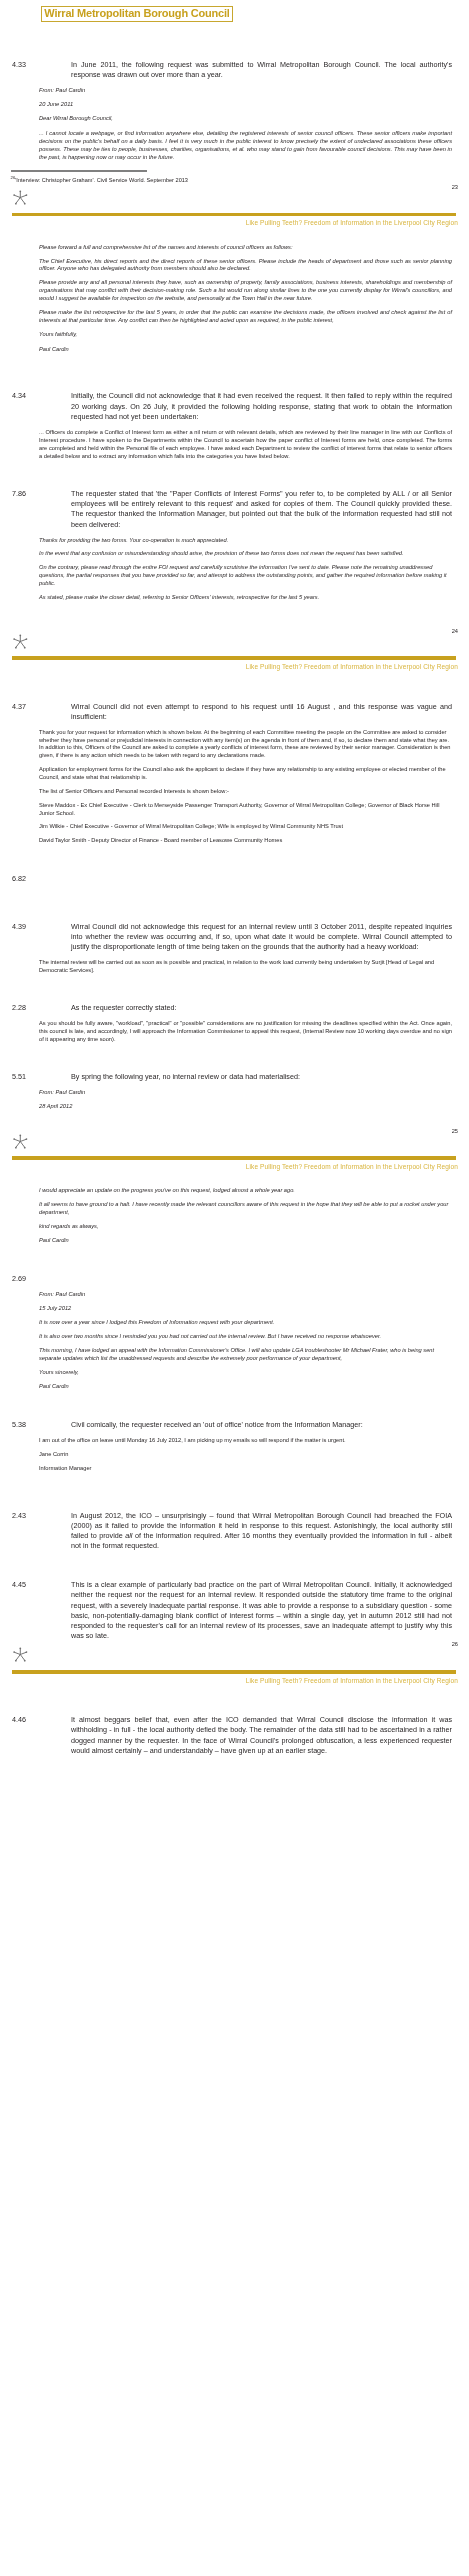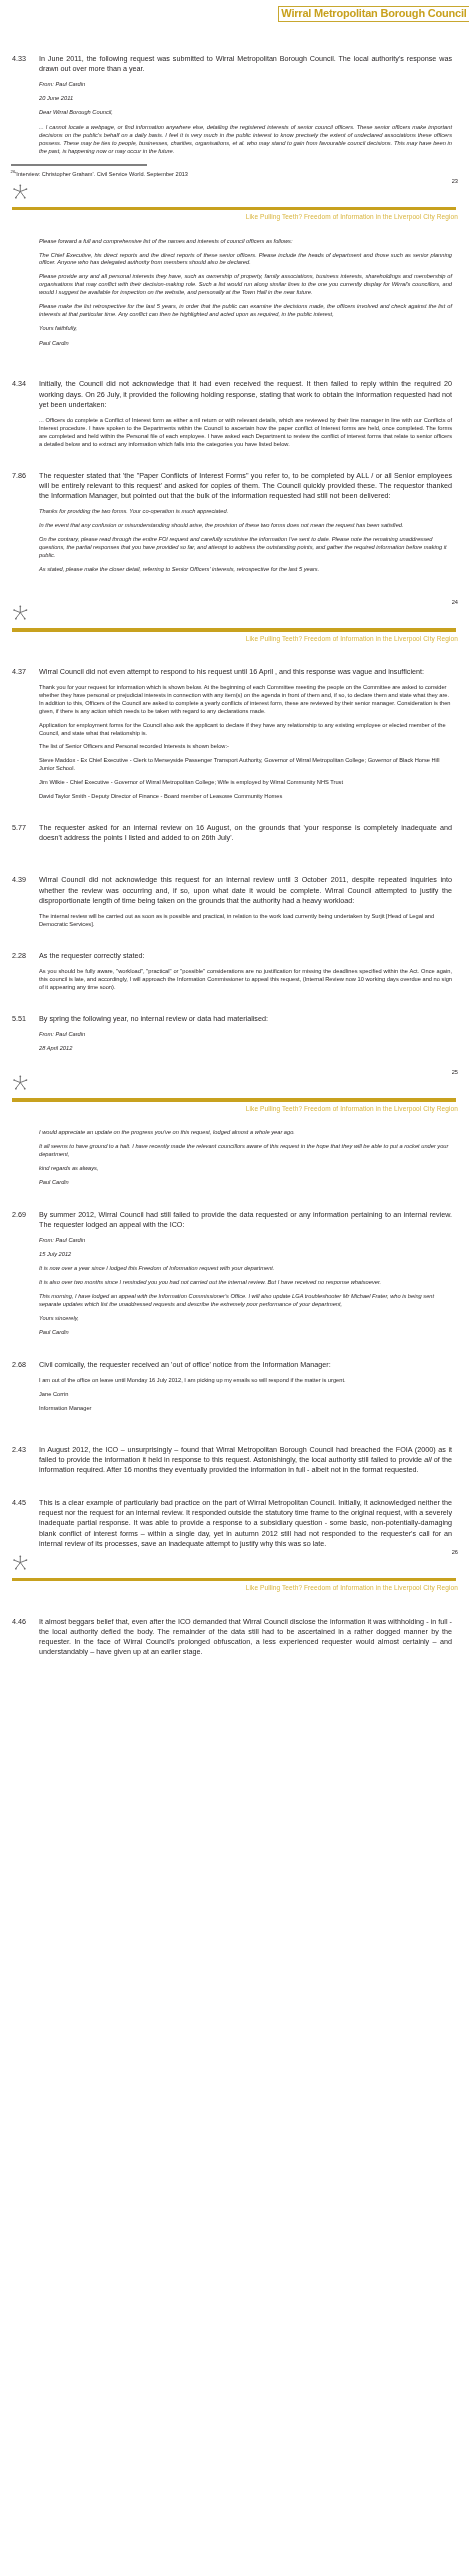--- a/index.html
+++ b/index.html
@@ -14,39 +14,39 @@
   }
   .page {
     position: relative;
     width: 470px;
     box-sizing: border-box;
   }
 
   
   .doc-title-wrap {
     padding: 6px 0 0 41px;
-    text-align: right;
   }
   .doc-title {
     display: inline-block;
     border: 0.8px solid #c8a72e;
     color: #c8a11e;
     font-weight: bold;
     font-size: 11px;
     letter-spacing: -0.2px;
     padding: 0.8px 2.3px 1.5px 2.3px;
     line-height: 1.05;
     background: #ffffff;
   }
 
   
   .para {
     display: flex;
     padding: 0 18px 0 12px;
-    margin-top: 15px;
+    margin-top: 21px;
+    gap: 32px;
   }
   .para .num {
     flex: 0 0 27px;
     font-size: 7.2px;
     line-height: 1.42;
     padding-top: 0px;
     color: #231f20;
   }
   .para .body {
     flex: 1 1 auto;
@@ -256,37 +256,36 @@
     <div class="running-head">Like Pulling Teeth?  Freedom of Information in the Liverpool City Region</div>
   </div>
 </div>
 
 <div class="page">
 
   <div class="spacer-sm"></div>
 
   <div class="para">
     <div class="num">4.37</div>
-    <div class="body">Wirral Council did not even attempt to respond to his request until 16 April , and this response was vague and insufficient:</div>
+    <div class="body">Wirral Council did not even attempt to respond to his request until 16 August , and this response was vague and insufficient:</div>
   </div>
 
   <div class="quote plain left">
     <p>Thank you for your request for information which is shown below. At the beginning of each Committee meeting the people on the Committee are asked to consider whether they have personal or prejudicial interests in connection with any item(s) on the agenda in front of them and, if so, to declare them and state what they are. In addition to this, Officers of the Council are asked to complete a yearly conflicts of interest form, these are reviewed by their senior manager. Consideration is then given, if there is any action which needs to be taken with regard to any declarations made.</p>
     <p>Application for employment forms for the Council also ask the applicant to declare if they have any relationship to any existing employee or elected member of the Council, and state what that relationship is.</p>
     <p>The list of Senior Officers and Personal recorded Interests is shown below:-</p>
     <p>Steve Maddox - Ex Chief Executive - Clerk to Merseyside Passenger Transport Authority, Governor of Wirral Metropolitan College; Governor of Black Horse Hill Junior School.</p>
     <p>Jim Wilkie - Chief Executive - Governor of Wirral Metropolitan College; Wife is employed by Wirral Community NHS Trust</p>
     <p>David Taylor Smith - Deputy Director of Finance - Board member of Leasowe Community Homes</p>
   </div>
 
   <div class="spacer-sm"></div>
 
   <div class="para">
-    <div class="num">5.77</div>
-    <div class="body">The requester asked for an internal review on 16 August, on the grounds that 'your response is completely inadequate and doesn't address the points I listed and added to on 26th July'.</div>
+    <div class="num">6.82</div>
   </div>
 
   <div class="spacer-md"></div>
 
   <div class="para">
     <div class="num">4.39</div>
     <div class="body">Wirral Council did not acknowledge this request for an internal review until 3 October 2011, despite repeated inquiries into whether the review was occurring and, if so, upon what date it would be complete.  Wirral Council attempted to justify the disproportionate length of time being taken on the grounds that the authority had a heavy workload:</div>
   </div>
 
   <div class="quote plain left">
@@ -355,41 +354,40 @@
     <p>kind regards as always,</p>
   </div>
   <div class="quote italic left">
     <p>Paul Cardin</p>
   </div>
 
   <div class="spacer-sm"></div>
 
   <div class="para">
     <div class="num">2.69</div>
-    <div class="body">By summer 2012, Wirral Council had still failed to provide the data requested or any information pertaining to an internal review. The requester lodged an appeal with the ICO:</div>
   </div>
 
   <div class="quote italic left">
     <p>From: Paul Cardin</p>
     <p>15 July 2012</p>
   </div>
   <div class="quote italic left">
     <p>It is now over a year since I lodged this Freedom of Information request with your department.</p>
     <p>It is also over two months since I reminded you you had not carried out the internal review. But I have received no response whatsoever.</p>
     <p>This morning, I have lodged an appeal with the Information Commissioner's Office. I will also update LGA troubleshooter Mr Michael Frater, who is being sent separate updates which list the unaddressed requests and describe the extremely poor performance of your department,</p>
     <p>Yours sincerely,</p>
   </div>
   <div class="quote italic left">
     <p>Paul Cardin</p>
   </div>
 
   <div class="spacer-sm"></div>
 
   <div class="para">
-    <div class="num">2.68</div>
+    <div class="num">5.38</div>
     <div class="body">Civil comically, the requester received an 'out of office' notice from the Information Manager:</div>
   </div>
 
   <div class="quote plain left">
     <p>I am out of the office on leave until Monday 16 July 2012, I am picking up my emails so will respond if the matter is urgent.</p>
   </div>
   <div class="quote plain left">
     <p>Jane Corrin</p>
     <p>Information Manager</p>
   </div>

